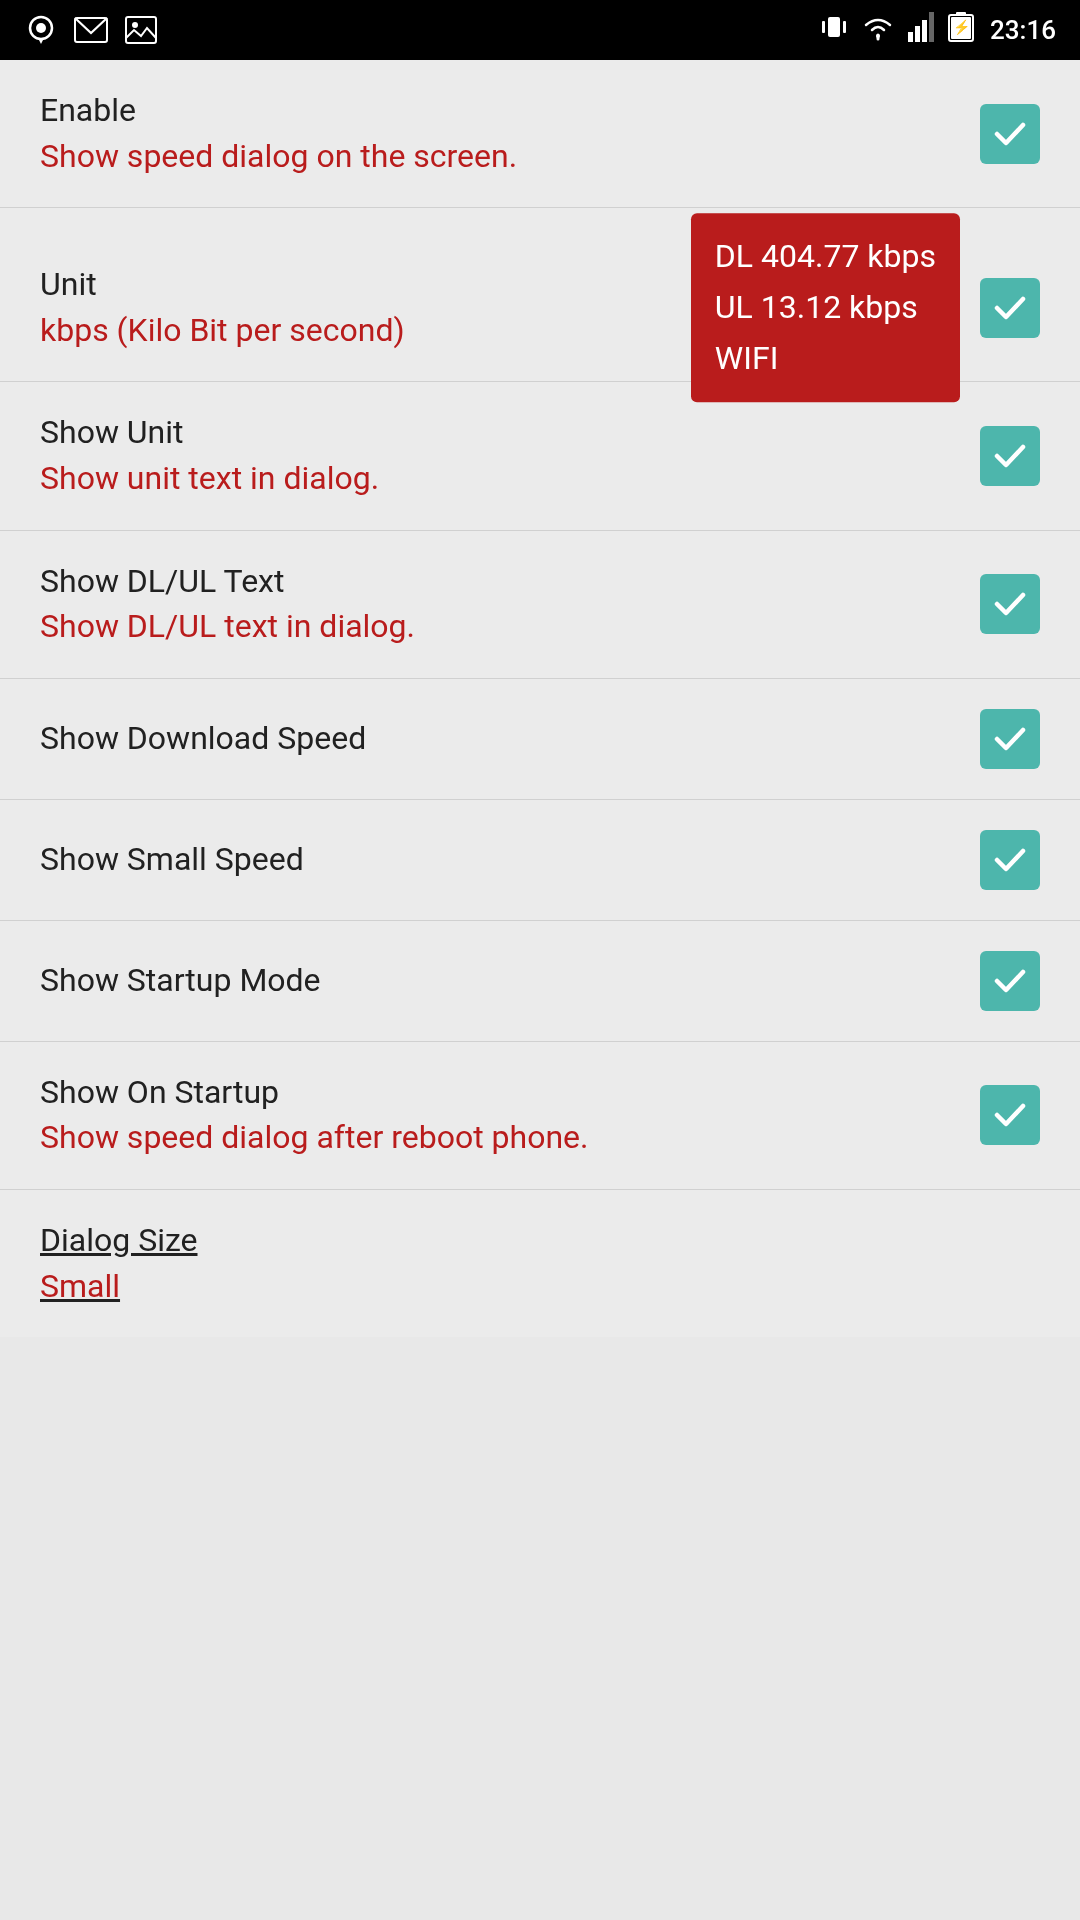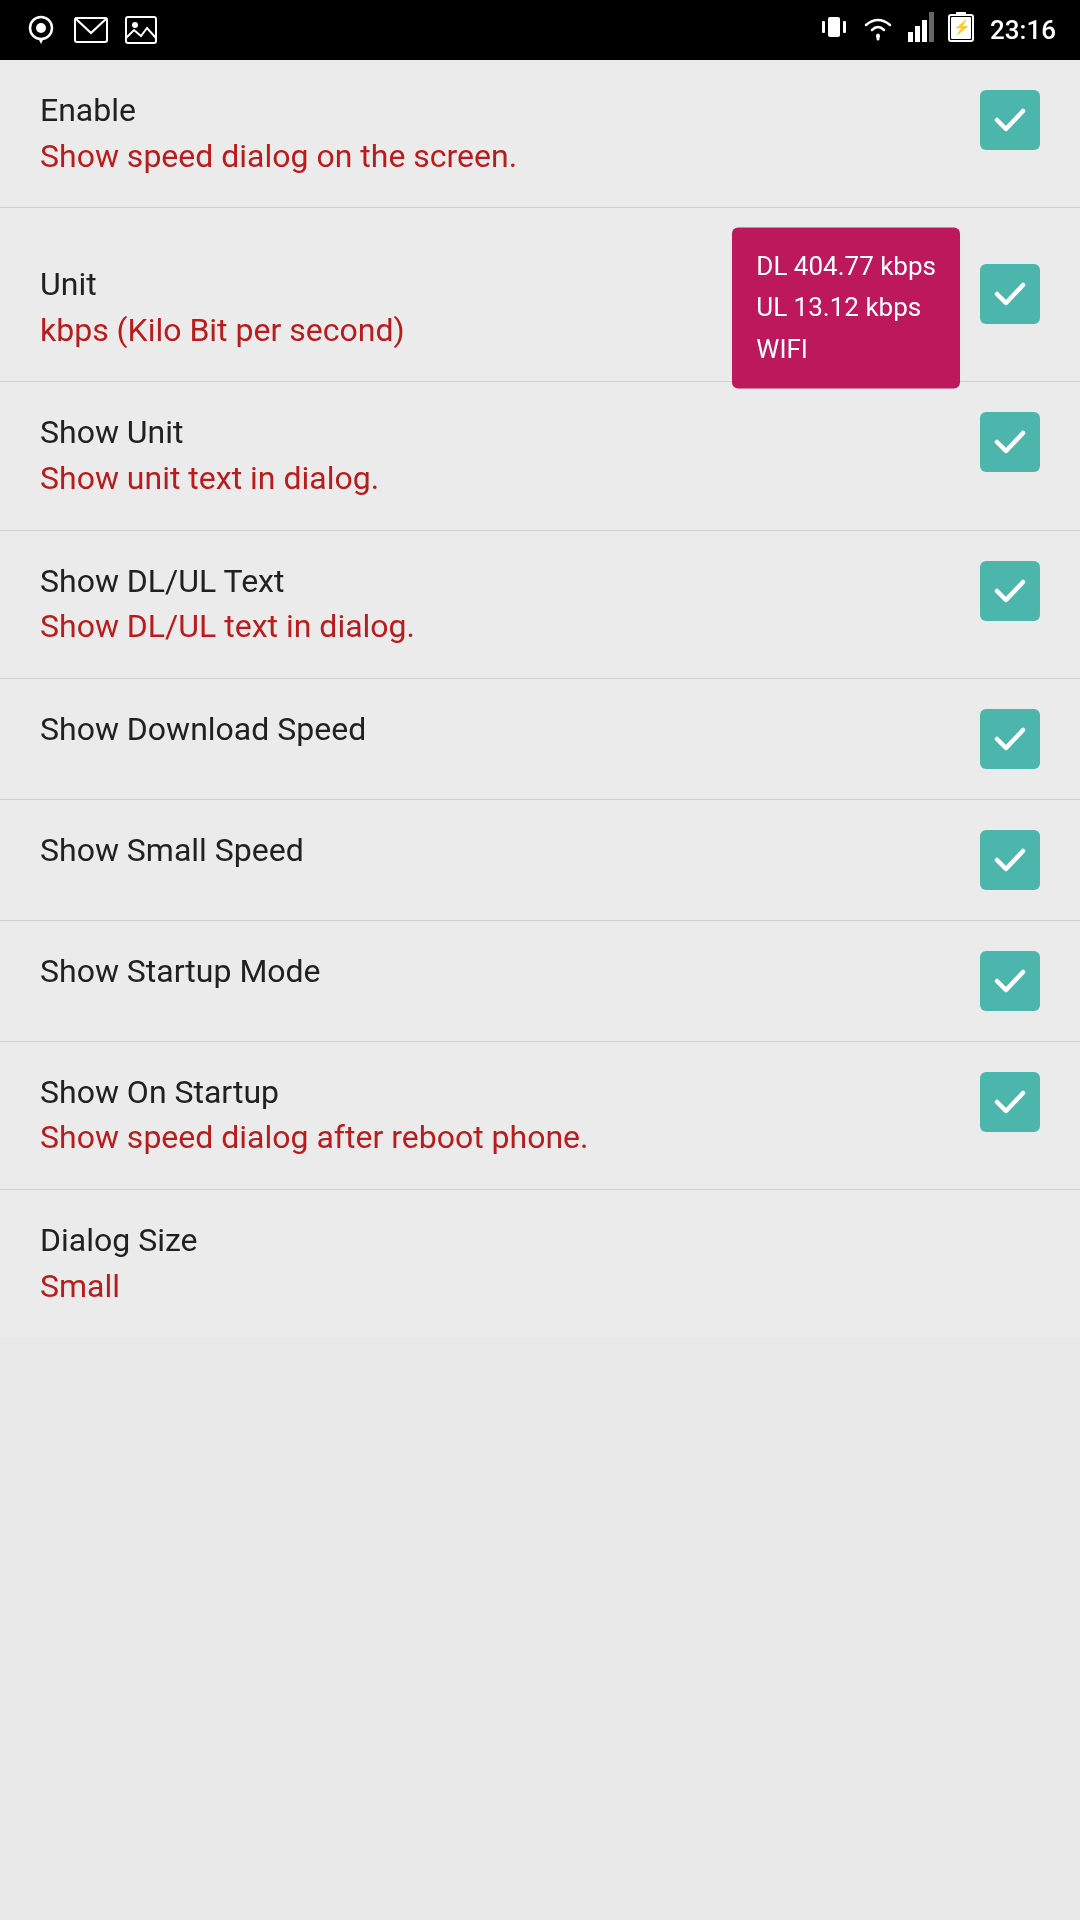--- a/index.html
+++ b/index.html
@@ -48,20 +48,21 @@
 
     
     .settings-list {
       background: #ebebeb;
     }
 
     .setting-item {
       background: #ebebeb;
       padding: 30px 40px;
       display: flex;
+      align-items: center;
       justify-content: space-between;
       border-bottom: 1px solid #d0d0d0;
       min-height: 110px;
       position: relative;
     }
 
     .setting-item-content {
       flex: 1;
       padding-right: 20px;
     }
@@ -96,25 +97,25 @@
       width: 38px;
       height: 38px;
     }
 
     
     .speed-tooltip {
       position: absolute;
       right: 120px;
       top: 50%;
       transform: translateY(-50%);
-      background: #be185d;
+      background: #b91c1c;
       color: #fff;
       padding: 18px 24px;
       border-radius: 6px;
-      font-size: 26px;
+      font-size: 32px;
       line-height: 1.6;
       z-index: 10;
     }
 
     .speed-tooltip-line {
       white-space: nowrap;
     }
 
     
     .app-icon {
@@ -290,20 +291,20 @@
       <div class="setting-title">Show On Startup</div>
       <div class="setting-subtitle">Show speed dialog after reboot phone.</div>
     </div>
     <div class="checkbox">
       <svg viewBox="0 0 38 38" fill="none">
         <polyline points="6,19 15,28 32,10" stroke="white" stroke-width="4.5" stroke-linecap="round" stroke-linejoin="round"></polyline>
       </svg>
     </div>
   </div>
 
-  <div class="setting-item" style="border-bottom: none;">
+  <div class="setting-item" style="border-bottom: none; text-decoration: underline;">
     <div class="setting-item-content">
       <div class="setting-title">Dialog Size</div>
       <div class="setting-subtitle">Small</div>
     </div>
   </div>
 
 </div>
 
 </body></html>

